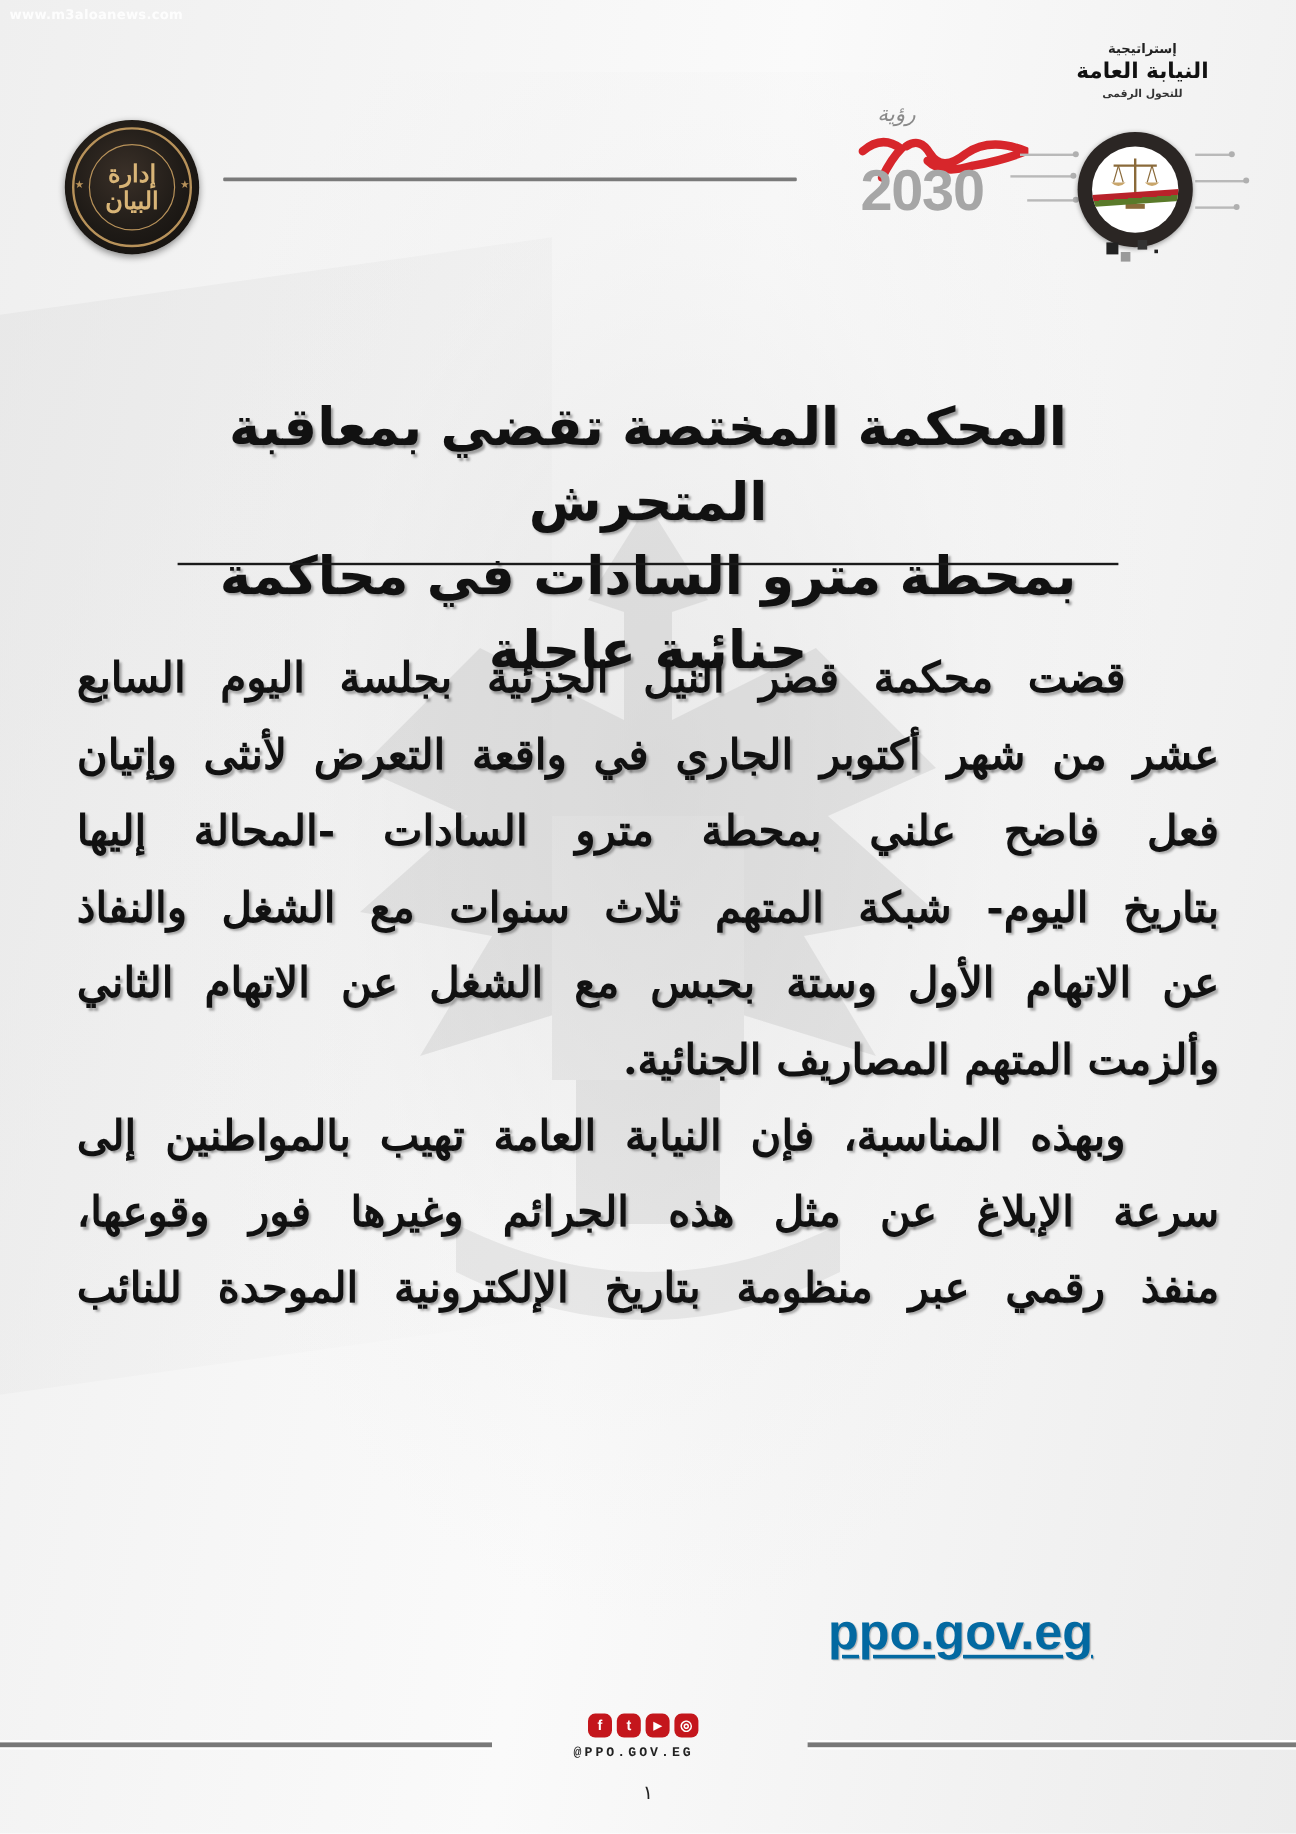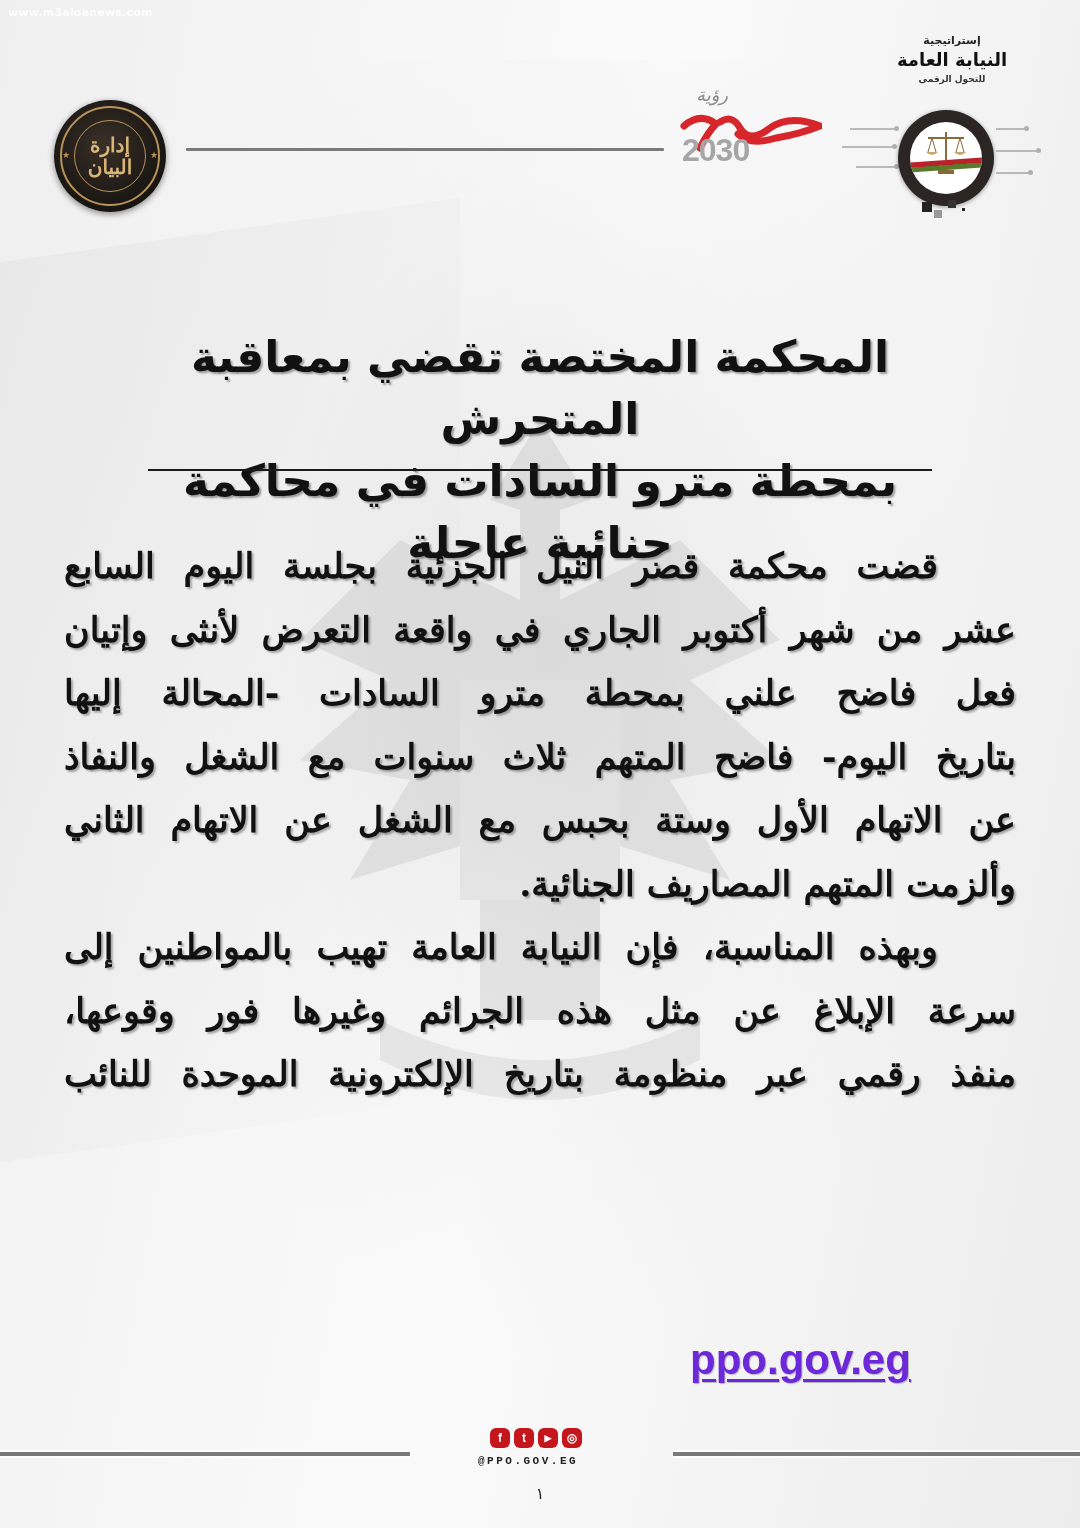--- a/index.html
+++ b/index.html
@@ -43,29 +43,29 @@
   .seal-left .core {
     position: relative; color: #d9b577; font-family: "DejaVu Serif", serif; font-weight: bold;
     font-size: 20px; line-height: 22px; text-align: center; direction: rtl;
   }
   .seal-left .star { position: absolute; color: #b8925a; font-size: 9px; top: 50px; }
   .header-line {
     position: absolute; left: 186px; top: 148px; width: 478px; height: 3px;
     background: #7a7a7a; border-radius: 1px;
   }
   .vision-logo {
-    position: absolute; left: 676px; top: 84px; width: 150px; height: 112px;
+    position: absolute; left: 711px; top: 84px; width: 150px; height: 112px;
   }
   .vision-logo .ruya {
     position: absolute; left: 20px; top: 0; font-size: 18px; font-family: "DejaVu Serif", serif;
     color: #8a8a8a; font-style: italic; direction: rtl;
   }
   .vision-logo .year {
     position: absolute; left: 6px; top: 48px; font-family: "Liberation Sans", sans-serif;
-    font-weight: bold; font-size: 32px; color: #a6a6a6; letter-spacing: -1px;
+    font-weight: bold; font-size: 48px; color: #a6a6a6; letter-spacing: -1px;
   }
   .vision-logo svg { position: absolute; left: 4px; top: 20px; }
 
   .strategy-block {
     position: absolute; left: 862px; top: 34px; width: 180px; text-align: center; direction: rtl;
   }
   .strategy-block .s1 { font-size: 11px; font-weight: bold; color: #222; }
   .strategy-block .s2 { font-size: 18px; font-weight: bold; color: #111; margin-top: 2px; text-align: center; }
   .strategy-block .s3 { font-size: 9px; font-weight: bold; color: #333; margin-top: 4px; }
   .prosecution-seal {
@@ -102,21 +102,21 @@
     text-align-last: justify;
     font-family: "DejaVu Serif", serif; font-weight: bold; color: #111;
     font-size: 35px; line-height: 63.5px;
     text-shadow: 2px 2px 2px rgba(0,0,0,0.3);
   }
   .last-line-right { text-align-last: right !important; }
   .body-text .line { display: block; }
 
   .site-link {
     position: absolute; left: 690px; top: 1336px; font-family: "Liberation Sans", sans-serif;
-    font-weight: bold; font-size: 42px; color: #6d28d9; text-decoration: underline;
+    font-weight: bold; font-size: 42px; color: #0369a1; text-decoration: underline;
     text-decoration-thickness: 3px; text-underline-offset: 5px;
     text-shadow: 1px 1px 1px rgba(0,0,0,0.25);
   }
 
   
   .footer-line-left { position: absolute; left: 0; top: 1452px; width: 410px; height: 4px; background: #7a7a7a; box-shadow: 0 -2px 0 #fff, 0 2px 0 #fff; }
   .footer-line-right { position: absolute; left: 673px; top: 1452px; width: 407px; height: 4px; background: #7a7a7a; box-shadow: 0 -2px 0 #fff, 0 2px 0 #fff; }
   .social-row { position: absolute; left: 490px; top: 1428px; display: flex; gap: 4px; }
   .social-icon {
     width: 20px; height: 20px; border-radius: 6px; background: #c4161c; color: #fff;
@@ -205,21 +205,21 @@
   <div>المحكمة المختصة تقضي بمعاقبة المتحرش</div>
   <div>بمحطة مترو السادات في محاكمة جنائية عاجلة</div>
 </div>
 <div class="title-underline"></div>
 
 <div class="body-text">
   <div>
     <span class="line" style="padding-right:78px">قضت محكمة قصر النيل الجزئية بجلسة اليوم السابع</span>
     <span class="line">عشر من شهر أكتوبر الجاري في واقعة التعرض لأنثى وإتيان</span>
     <span class="line">فعل فاضح علني بمحطة مترو السادات -المحالة إليها</span>
-    <span class="line">بتاريخ اليوم- فاضح المتهم ثلاث سنوات مع الشغل والنفاذ</span>
+    <span class="line">بتاريخ اليوم- شبكة المتهم ثلاث سنوات مع الشغل والنفاذ</span>
     <span class="line">عن الاتهام الأول وستة بحبس مع الشغل عن الاتهام الثاني</span>
     <span class="line last-line-right" style="text-align:left">وألزمت المتهم المصاريف الجنائية.</span>
   </div>
   <div>
     <span class="line" style="padding-right:78px">وبهذه المناسبة، فإن النيابة العامة تهيب بالمواطنين إلى</span>
     <span class="line">سرعة الإبلاغ عن مثل هذه الجرائم وغيرها فور وقوعها،</span>
     <span class="line">منفذ رقمي عبر منظومة بتاريخ الإلكترونية الموحدة للنائب</span>
   </div>
 </div>
 

